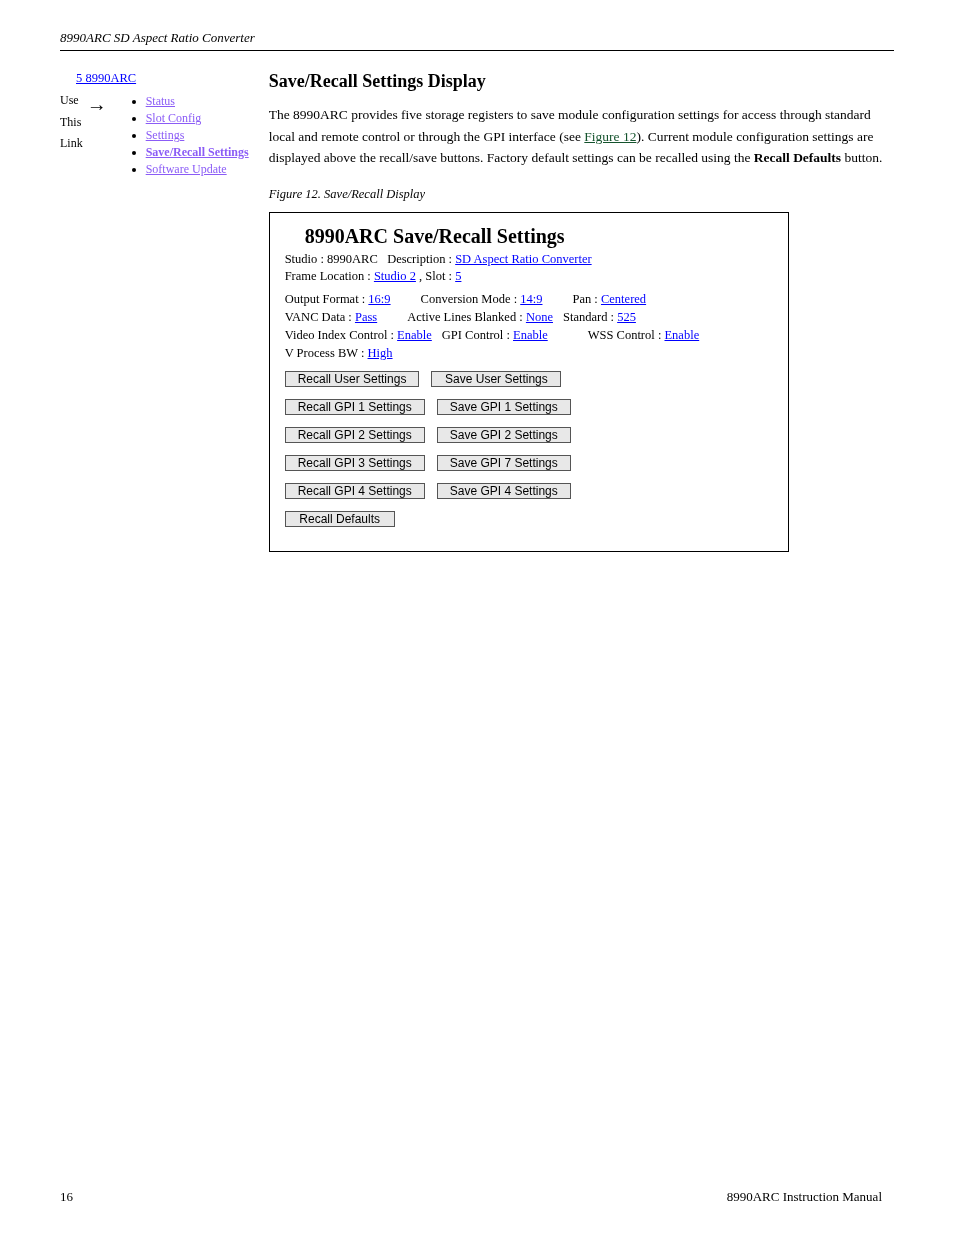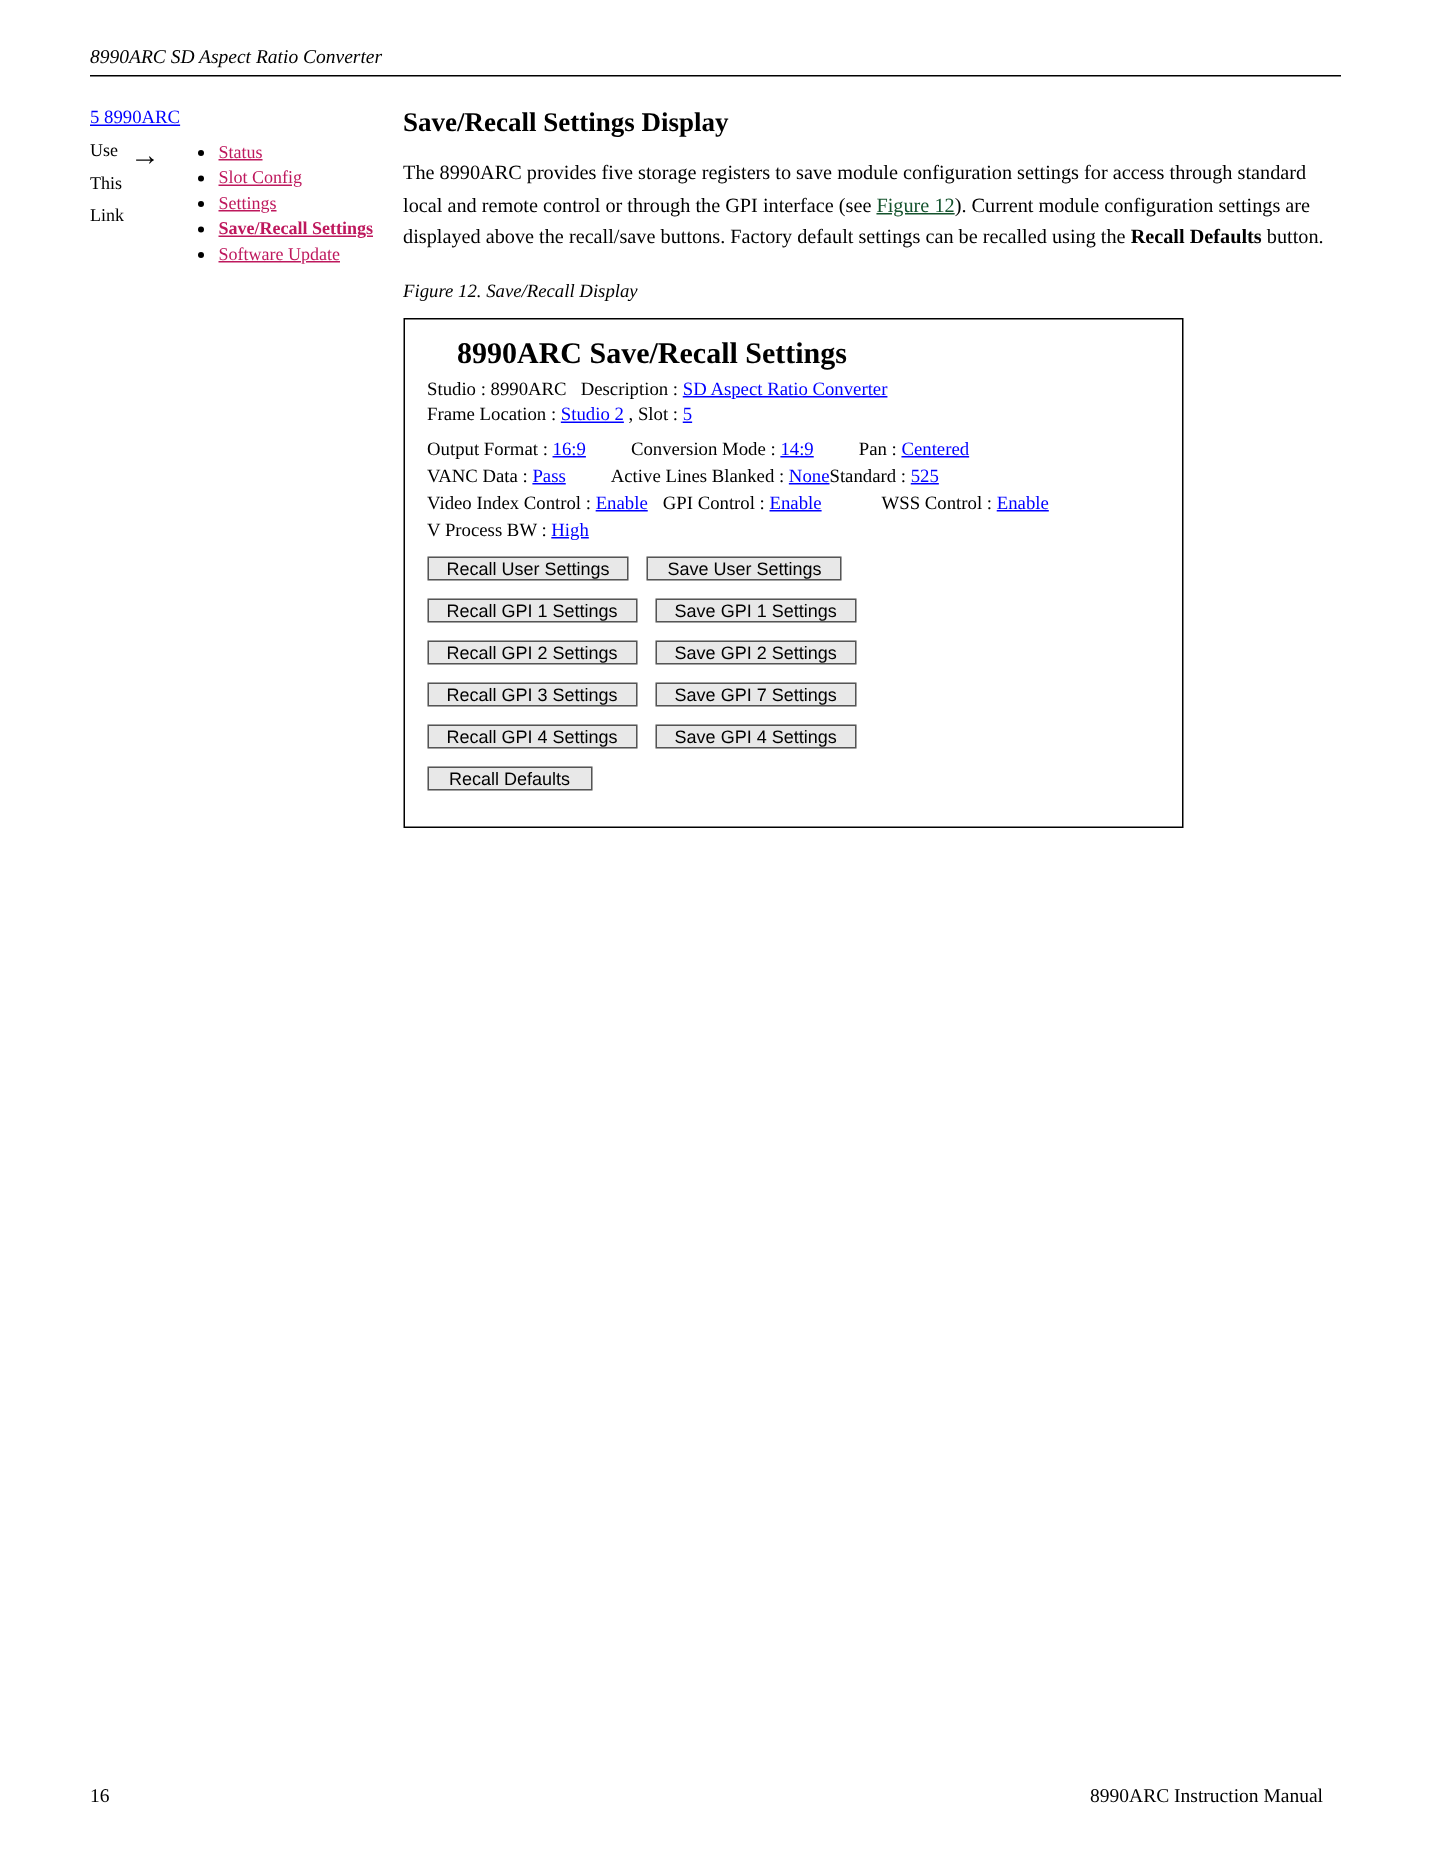--- a/index.html
+++ b/index.html
@@ -45,35 +45,36 @@
       min-width: 160px;
       font-size: 12.5px;
     }
 
     .sidebar-section-link {
       color: #00f;
       text-decoration: underline;
       display: block;
       margin-bottom: 4px;
       font-size: 12.5px;
+      margin-left: 16px;
     }
 
     .sidebar-nav {
       margin-left: 20px;
       margin-top: 4px;
     }
 
     .sidebar-nav li {
       list-style: disc;
       margin-left: 15px;
       margin-bottom: 2px;
     }
 
     .sidebar-nav li a {
-      color: #be185d;
+      color: #8b5cf6;
       text-decoration: underline;
       font-size: 12px;
     }
 
     .main-content {
       flex: 1;
     }
 
     .section-title {
       font-size: 18px;
@@ -258,21 +259,21 @@
 
           <div class="param-row">
             <span class="param-item">Output Format : <span class="param-value">16:9</span></span>
             <span class="param-item" style="margin-left:30px;">Conversion Mode : <span class="param-value">14:9</span></span>
             <span class="param-item" style="margin-left:30px;">Pan : <span class="param-value">Centered</span></span>
           </div>
 
           <div class="param-row">
             <span class="param-item">VANC Data : <span class="param-value">Pass</span></span>
             <span class="param-item" style="margin-left:30px;">Active Lines Blanked : <span class="param-value">None</span></span>
-            <span class="param-item" style="margin-left:0;">Standard : <span class="param-value">525</span></span>
+            <span class="param-item" style="margin-left:10px;">Standard : <span class="param-value">525</span></span>
           </div>
 
           <div class="param-row">
             <span class="param-item">Video Index Control : <span class="param-value">Enable</span></span>
             <span class="param-item" style="margin-left:10px;">GPI Control : <span class="param-value">Enable</span></span>
             <span class="param-item" style="margin-left:40px;">WSS Control : <span class="param-value">Enable</span></span>
           </div>
 
           <div class="param-row">
             <span class="param-item">V Process BW : <span class="param-value">High</span></span>

